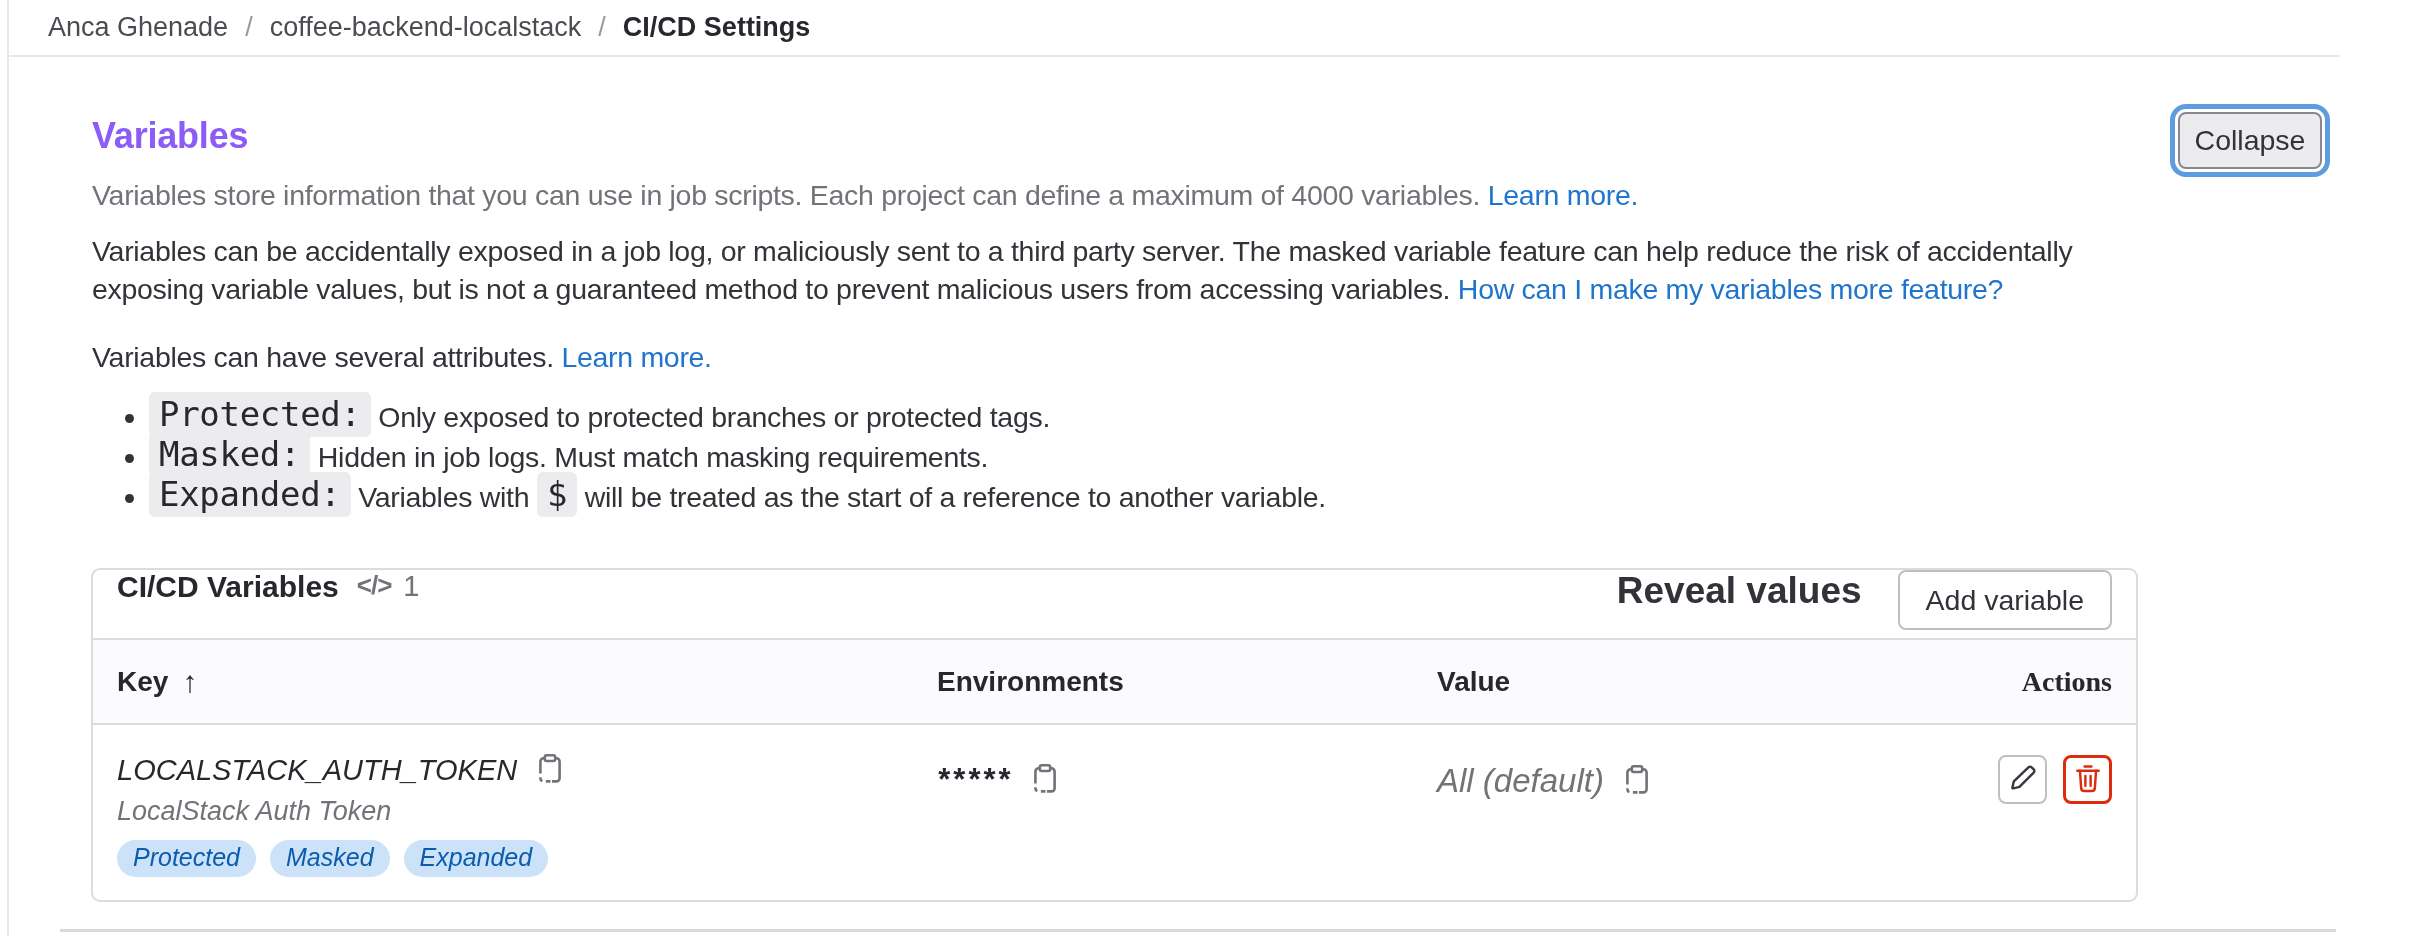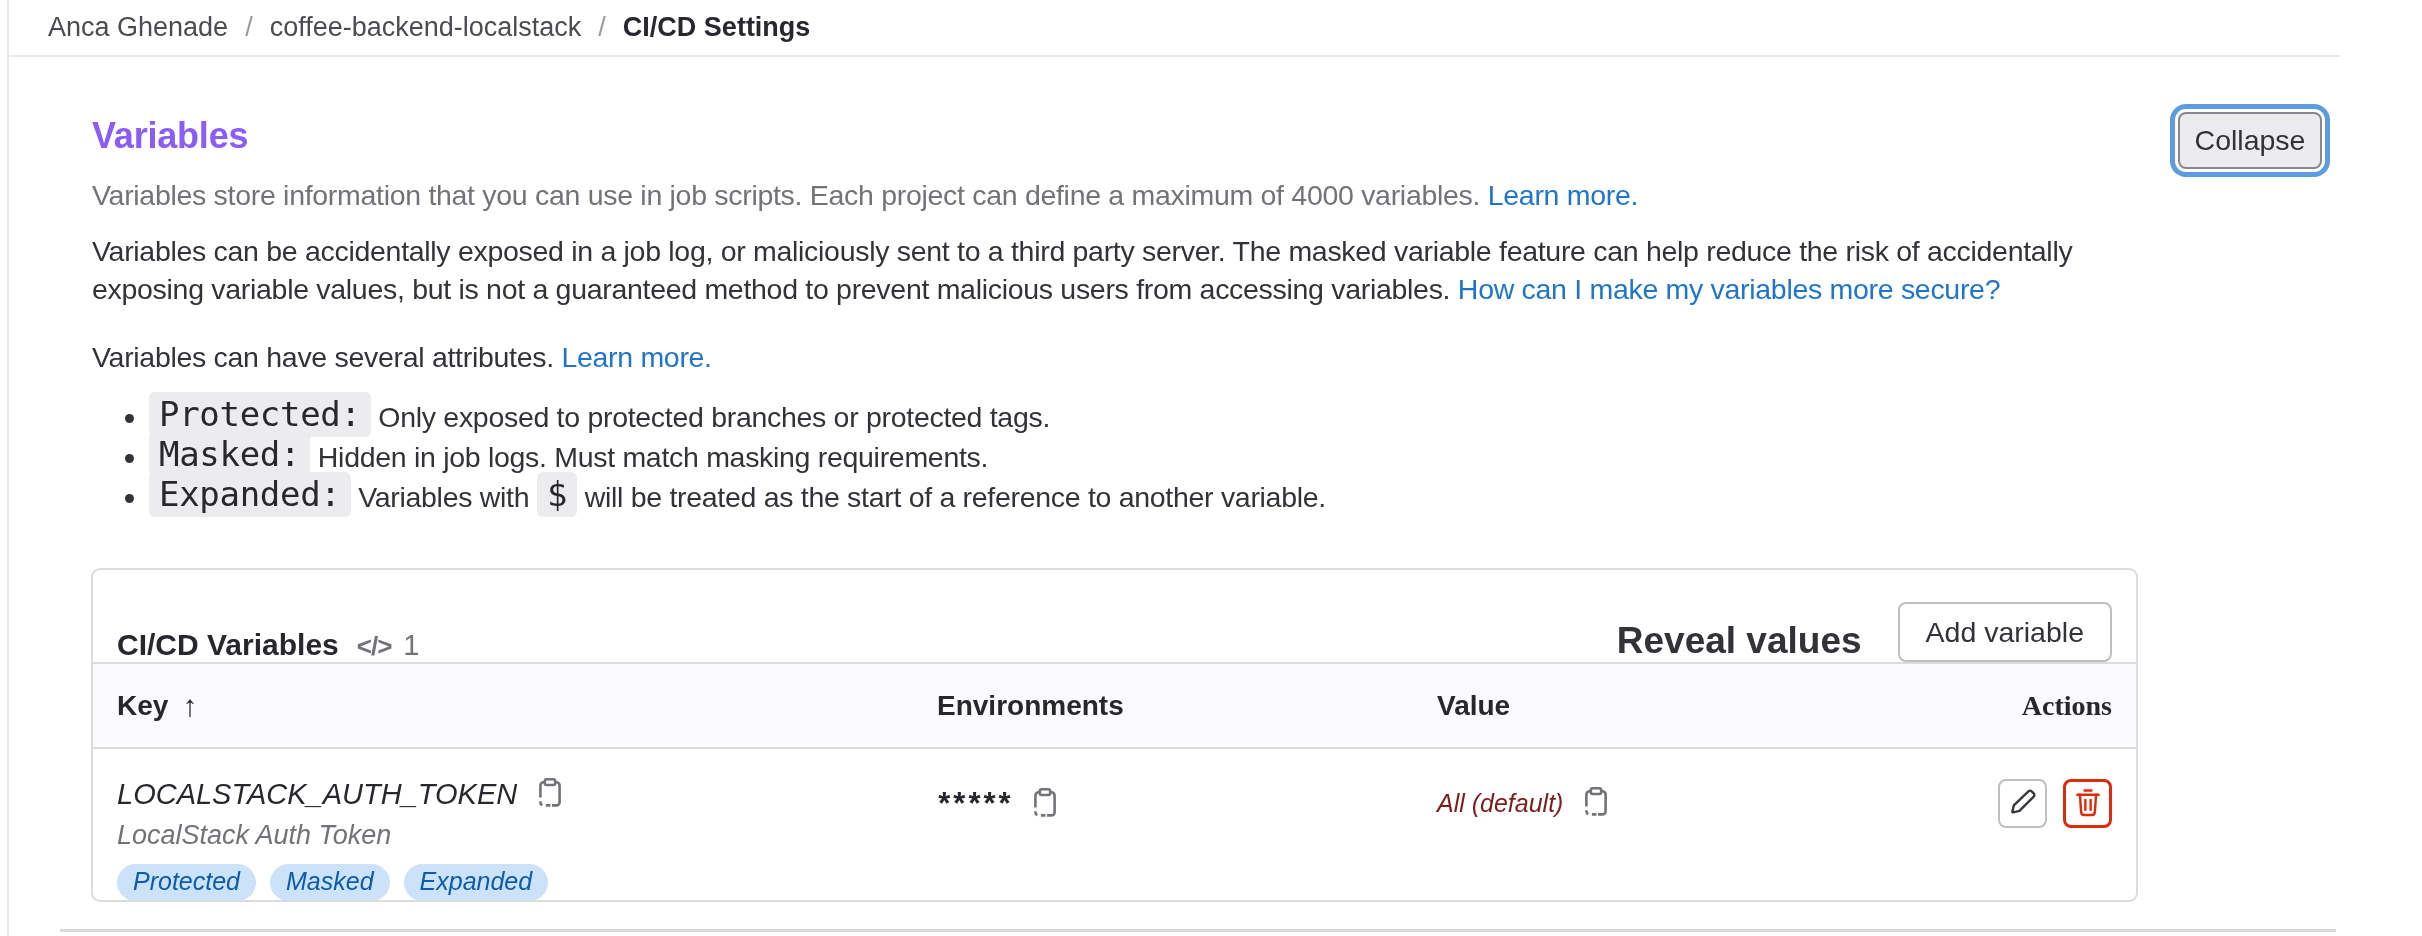--- a/index.html
+++ b/index.html
@@ -69,22 +69,22 @@
     cursor: pointer;
   }
   
   .card {
     position: absolute; left: 91px; top: 568px;
     width: 2047px; height: 334px;
     border: 2px solid #dcdcde; border-radius: 9px;
     background: #fff; overflow: hidden;
   }
   .card-header {
-    height: 92px;
-    display: flex; align-items: flex-end;
+    height: 68px;
+    display: flex; align-items: flex-start;
     padding: 0 24px;
   }
   .card-title { font-size: 30px; font-weight: 700; color: #28272d; }
   .code-icon {
     margin-left: 18px; color: #737278;
     font-size: 26px; font-weight: 700; letter-spacing: -1px;
   }
   .var-count { margin-left: 12px; color: #737278; font-size: 29px; }
   .header-spacer { flex: 1; }
   .reveal-btn {
@@ -127,21 +127,21 @@
   .copy-btn svg { width: 32px; height: 32px; }
   .key-desc { margin-top: 9px; font-size: 27px; color: #737278; }
   .badges { margin-top: 13px; display: flex; gap: 14px; }
   .badge {
     background: #cbe2f9; color: #0b5cad;
     font-size: 25px; line-height: 25px;
     padding: 5px 16px 7px; border-radius: 20px;
   }
   .value-line, .env-line { display: flex; align-items: center; gap: 16px; padding-top: 9px; }
   .masked-value { font-size: 31px; font-weight: 700; color: #28272d; letter-spacing: 3px; }
-  .env-text { font-size: 25px; color: #7f1d1d; }
+  .env-text { font-size: 33px; color: #737373; }
   .actions-cell { display: flex; gap: 16px; justify-content: flex-end; padding-top: 2px; }
   .icon-btn {
     width: 49px; height: 49px;
     background: #fff; border: 2px solid #bfbfc3; border-radius: 8px;
     display: flex; align-items: center; justify-content: center;
     cursor: pointer; color: #3a383f; padding: 0;
   }
   .icon-btn svg { width: 30px; height: 30px; }
   .icon-btn.danger { border: 3px solid #dd2b0e; color: #dd2b0e; }
   
@@ -167,21 +167,21 @@
   <button class="collapse-btn">Collapse</button>
 
   <main class="content">
     <h2 class="section-title">Variables</h2>
 
     <p class="para p-intro">
       <span>Variables store information that you can use in job scripts. Each project can define a maximum of 4000 variables. </span><a class="link">Learn more.</a>
     </p>
 
     <p class="para p-warning">
-      <span>Variables can be accidentally exposed in a job log, or maliciously sent to a third party server. The masked variable feature can help reduce the risk of accidentally exposing variable values, but is not a guaranteed method to prevent malicious users from accessing variables. </span><a class="link">How can I make my variables more secure?</a>
+      <span>Variables can be accidentally exposed in a job log, or maliciously sent to a third party server. The masked variable feature can help reduce the risk of accidentally exposing variable values, but is not a guaranteed method to prevent malicious users from accessing variables. </span><a class="link">How can I make my variables more feature?</a>
     </p>
 
     <p class="para p-attrs">
       <span>Variables can have several attributes. </span><a class="link">Learn more.</a>
     </p>
 
     <ul class="attr-list">
       <li>
         <code class="chip">Protected:</code>
         <span>Only exposed to protected branches or protected tags.</span>

